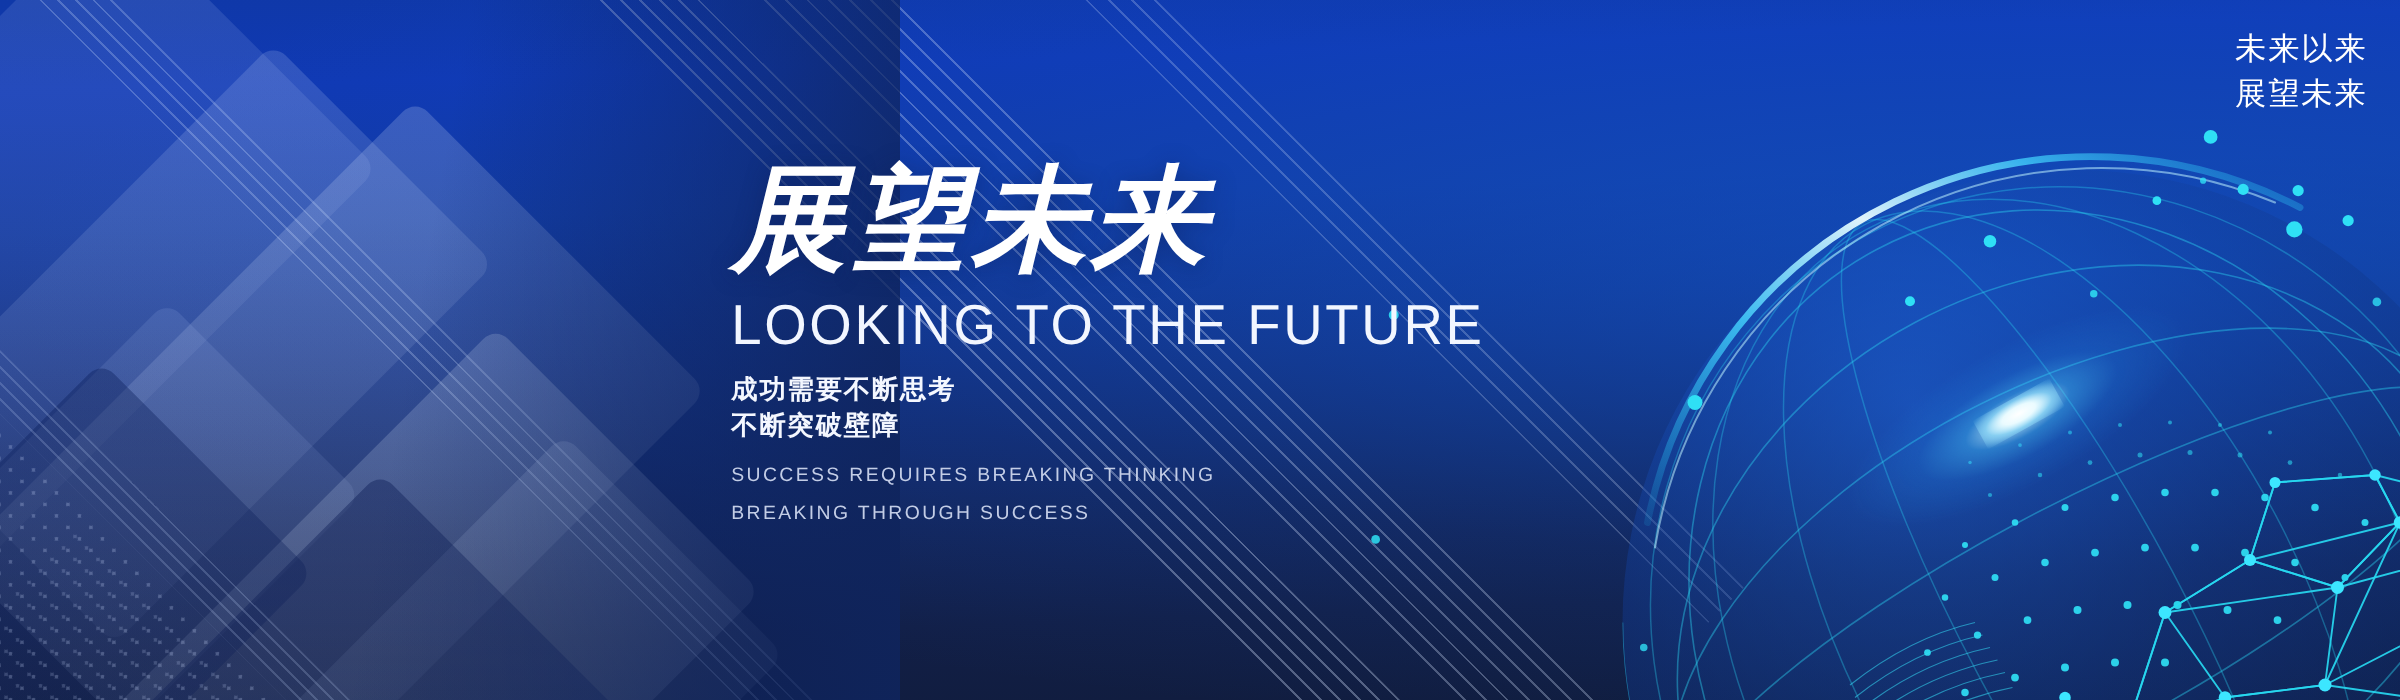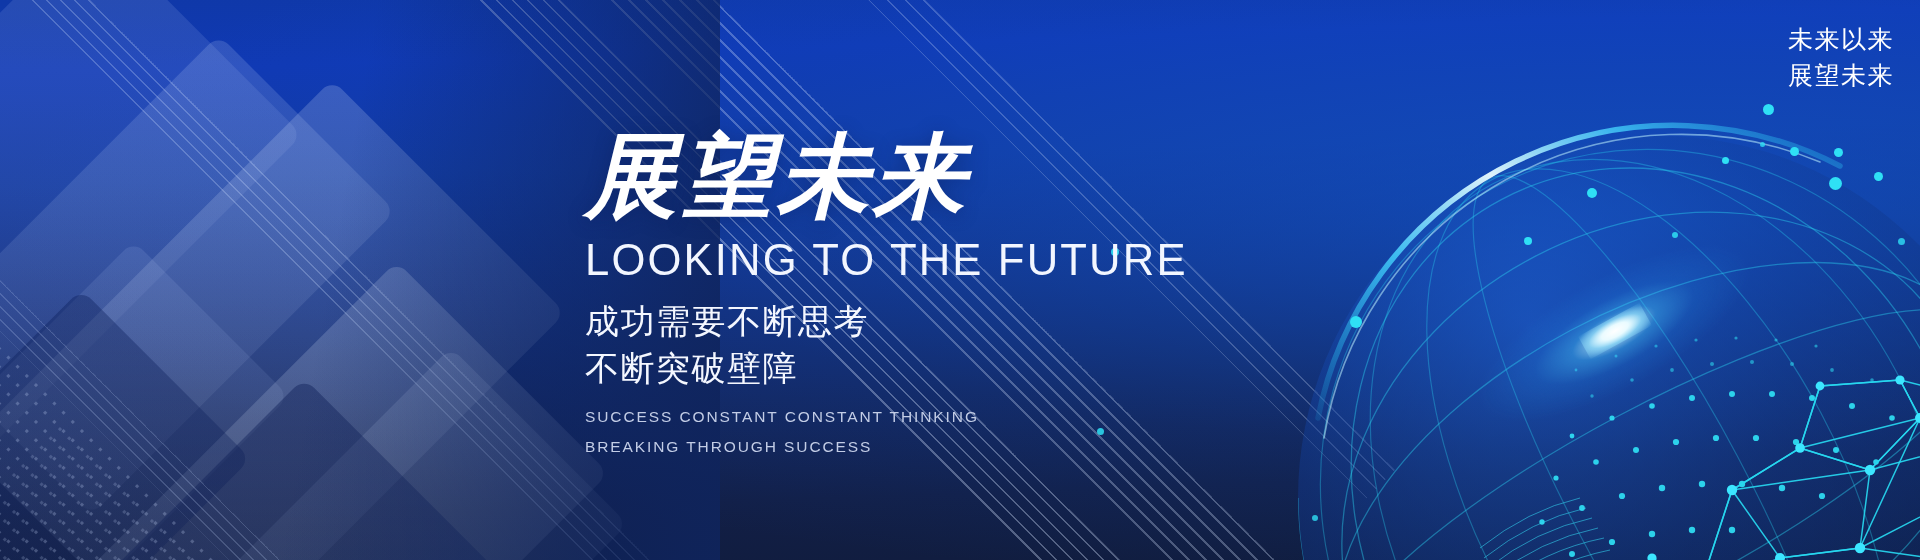--- a/index.html
+++ b/index.html
@@ -102,22 +102,22 @@
     font-size:45px;
     font-weight:300;
     color:#f2f6ff;
     letter-spacing:2.2px;
     line-height:1.1;
     white-space:nowrap;
     transform:scaleX(0.97);
     transform-origin:left center;
   }
   .sub-cn {
-    font-size:34px;
-    font-weight:normal;
+    font-size:21px;
+    font-weight:bold;
     color:#f4f7ff;
     letter-spacing:1.5px;
     line-height:1.38;
   }
   #sub-cn-block { margin-top:14px; }
   .sub-en {
     font-size:15.5px;
     font-weight:300;
     color:#c3cde6;
     letter-spacing:1.9px;
@@ -407,21 +407,21 @@
   </div>
 
   <div id="copy">
     <div id="title-cn">展望未来</div>
     <div id="title-en">LOOKING TO THE FUTURE</div>
     <div id="sub-cn-block">
       <div class="sub-cn">成功需要不断思考</div>
       <div class="sub-cn">不断突破壁障</div>
     </div>
     <div id="sub-en-block">
-      <div class="sub-en">SUCCESS CONSTANT CONSTANT THINKING</div>
+      <div class="sub-en">SUCCESS REQUIRES BREAKING THINKING</div>
       <div class="sub-en">BREAKING THROUGH SUCCESS</div>
     </div>
   </div>
 
   <div id="corner-text">
     <div>未来以来</div>
     <div>展望未来</div>
   </div>
 
 </div>

